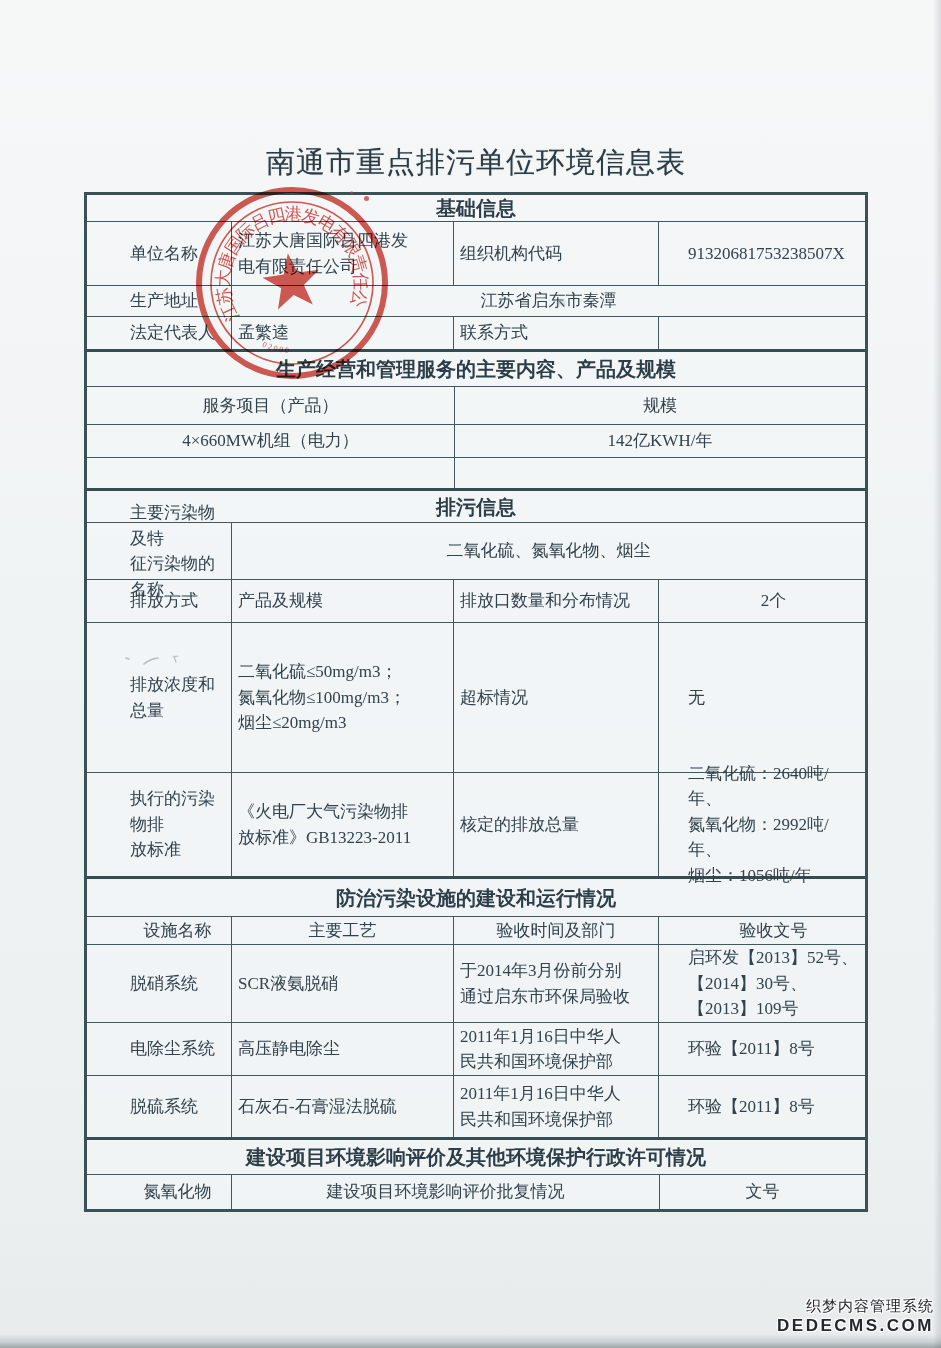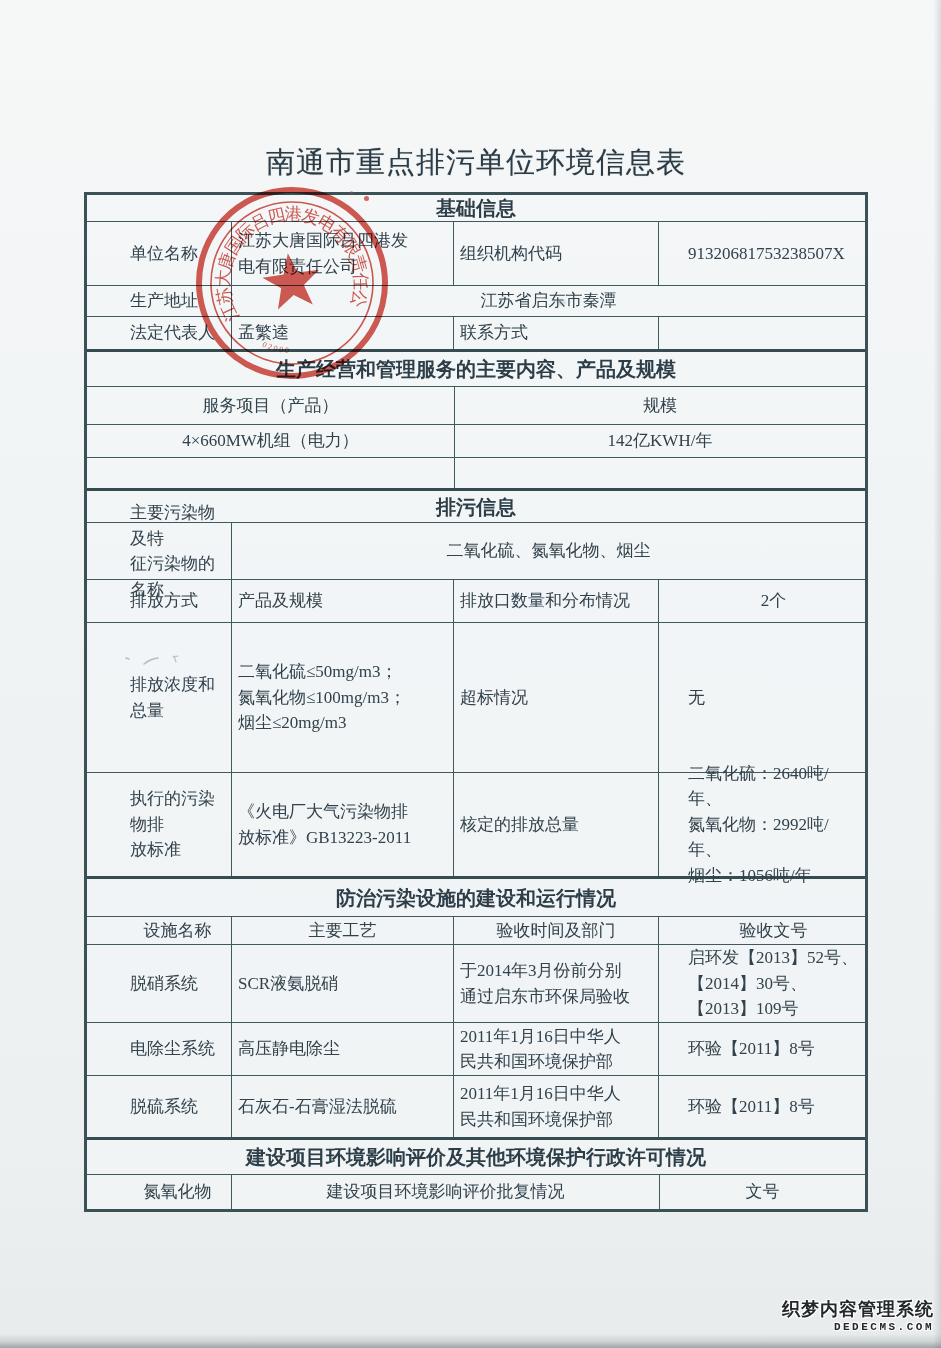--- a/index.html
+++ b/index.html
@@ -59,22 +59,22 @@
   .speck{ position:absolute; border-radius:50%; background:#c9403a; opacity:.8; }
   .pencil{ position:absolute; left:122px; top:650px; width:70px; height:22px; opacity:.5; }
   .smudge{ position:absolute; left:556px; top:300px; width:10px; height:5px;
     background:rgba(120,130,138,.25); border-radius:50%; filter:blur(1px); }
 
   .watermark{
     position:absolute; right:7px; top:1297px; text-align:right;
     font-family:"Liberation Sans","DejaVu Sans",sans-serif; color:#23282c;
     text-shadow:-1px -1px 0 #fdfdfd,1px -1px 0 #fdfdfd,-1px 1px 0 #fdfdfd,1px 1px 0 #fdfdfd,0 0 3px #ffffff;
   }
-  .watermark .wl1{ font-size:18px; font-weight:700; letter-spacing:1px; }
-  .watermark .wl2{ font-size:11px; font-weight:700; letter-spacing:2.5px;font-family:Liberation Mono, monospace; }
+  .watermark .wl1{ font-size:15px; font-weight:400; letter-spacing:1px; }
+  .watermark .wl2{ font-size:17px; font-weight:700; letter-spacing:2.5px; }
 </style>
 </head>
 <body>
 
 <div class="page">
 
   <div class="doc-title">南通市重点排污单位环境信息表</div>
 
   <div class="sheet">
 

